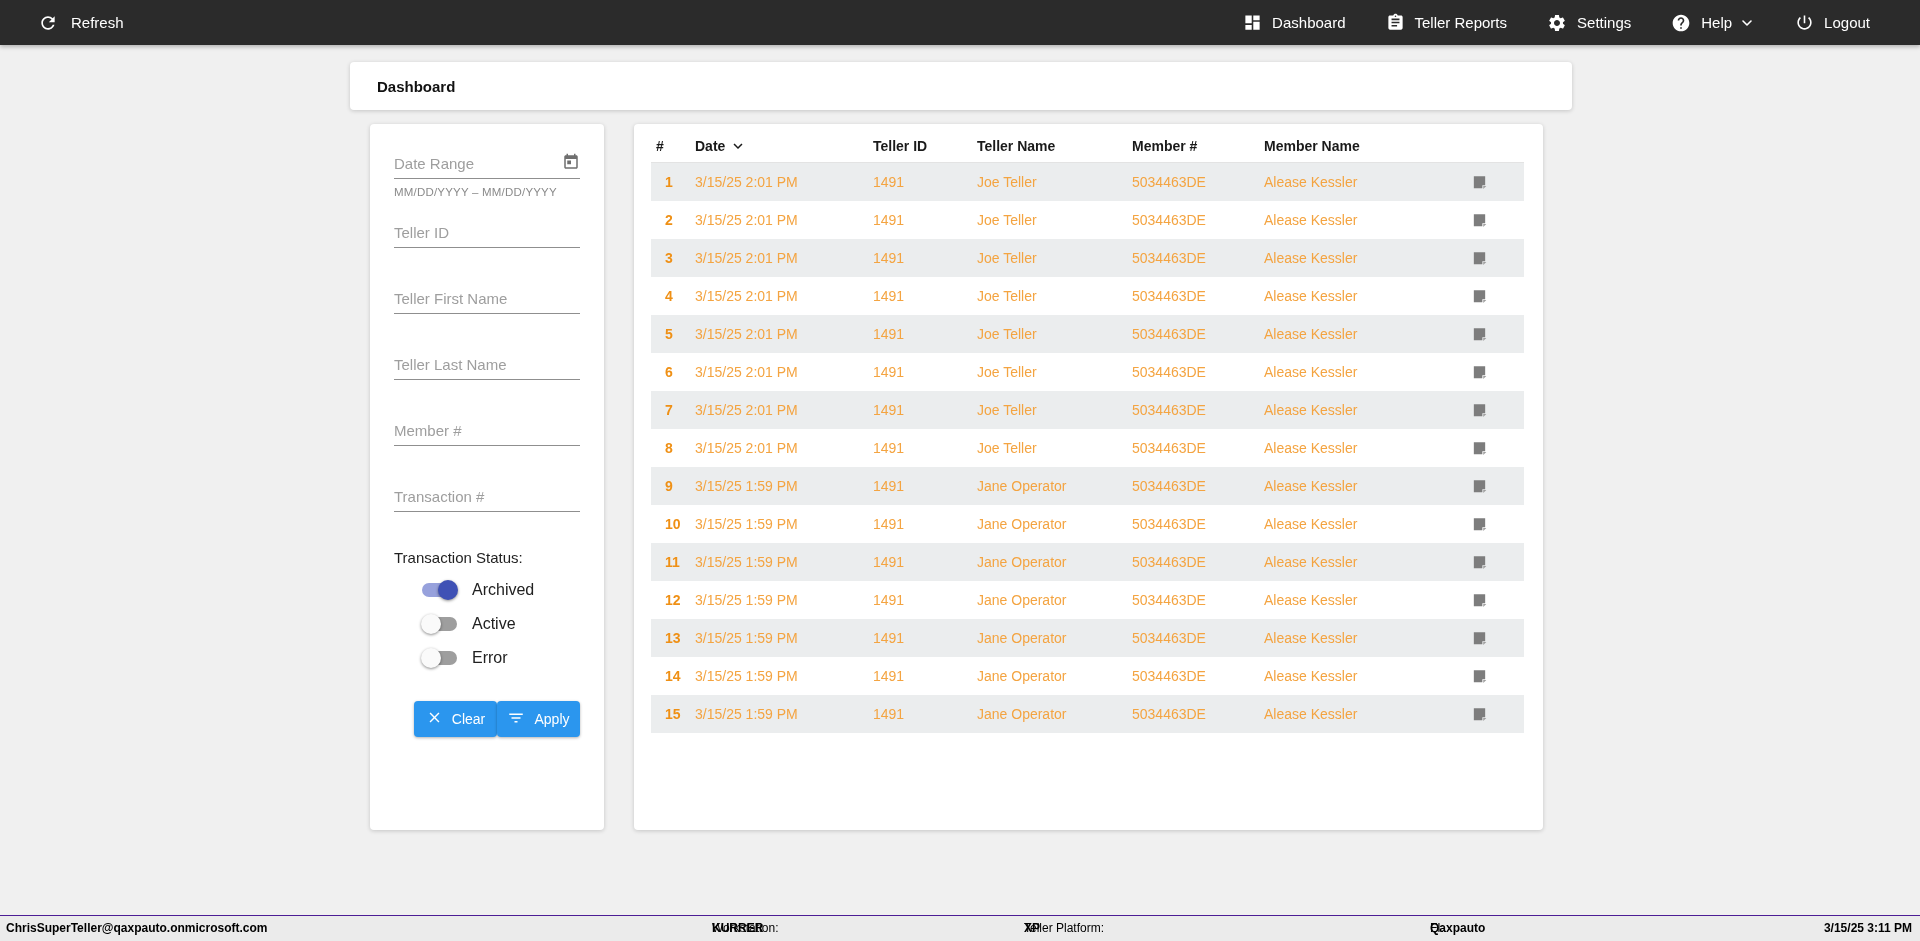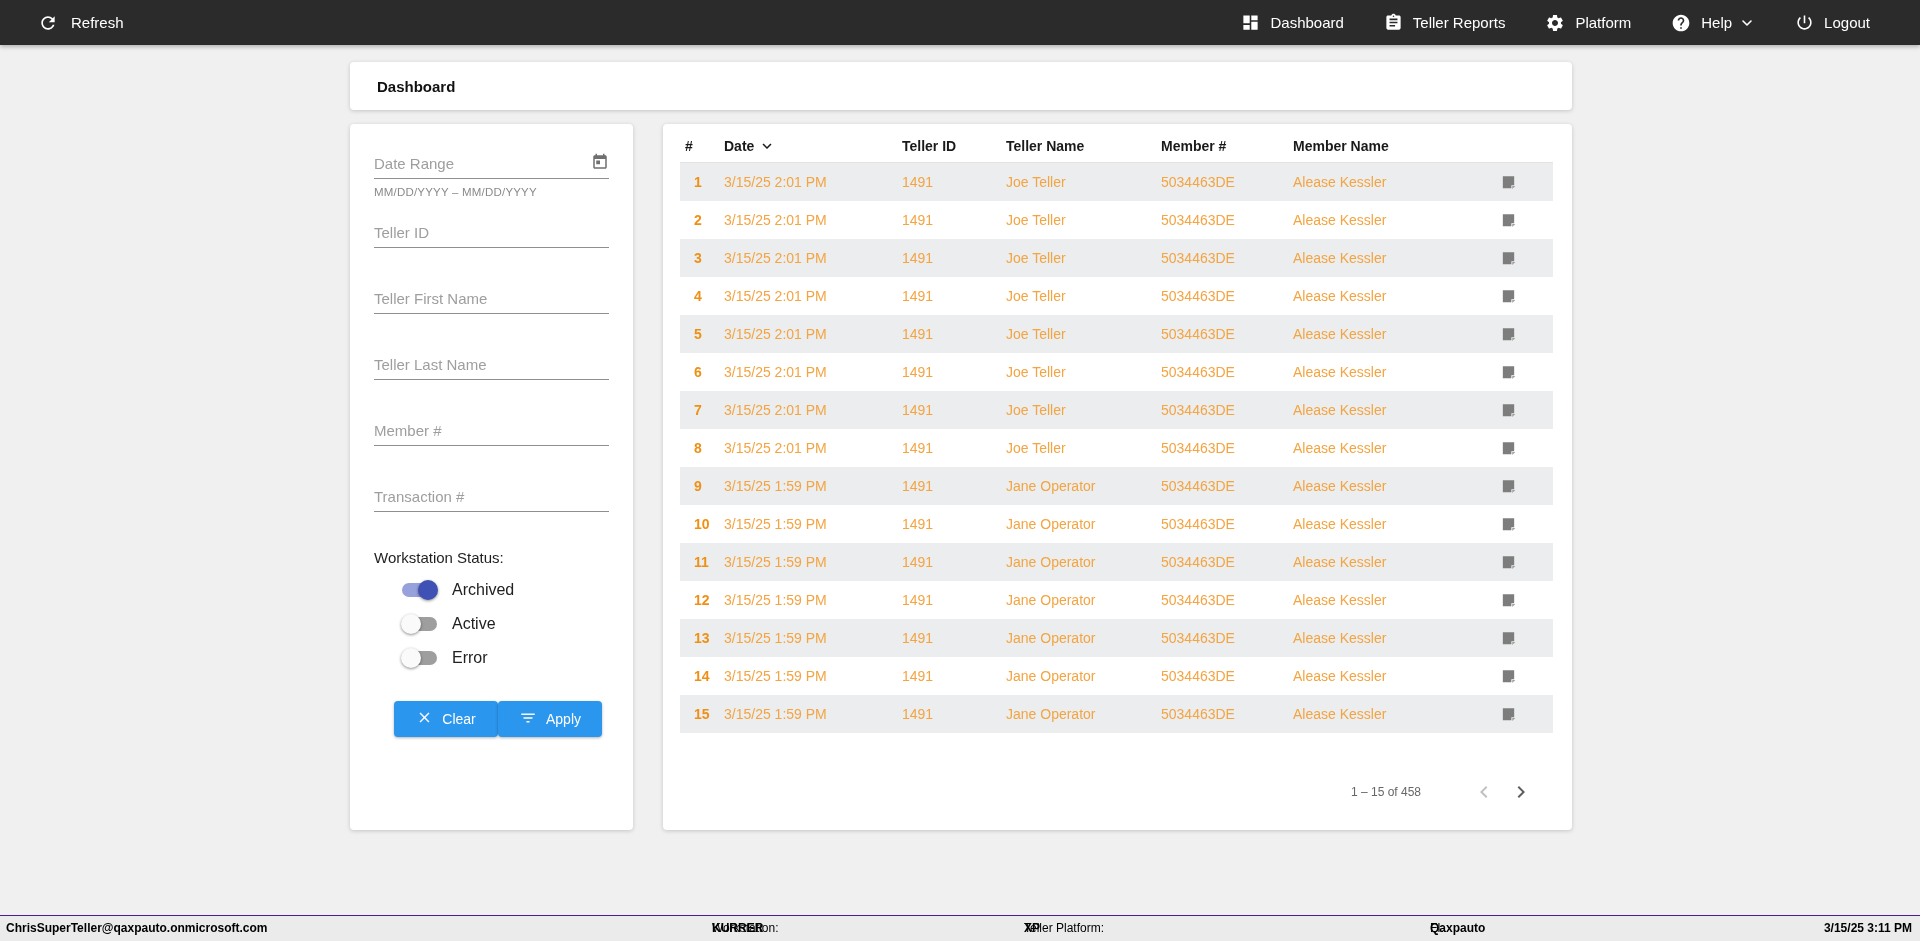--- a/index.html
+++ b/index.html
@@ -31,21 +31,21 @@
   }
   .page-title{font-size:15px;font-weight:bold;color:#111;}
   .alert-badge{
     display:flex;align-items:center;gap:11px;
     border:2px solid #f44336;color:#f44336;border-radius:6px;
     height:34px;padding:0 15px;font-size:14.5px;box-sizing:border-box;background:#fff;
   }
   .alert-badge .seg{white-space:pre;}
   .columns{display:flex;gap:30px;align-items:flex-start;}
   
-  .filter-card{width:283px;height:706px;box-sizing:border-box;padding:0 24px;}
+  .filter-card{width:234px;height:706px;box-sizing:border-box;padding:0 24px;margin-left:20px;}
   .field{position:relative;border-bottom:1px solid #8f8f8f;height:27px;margin-top:38px;}
   .field input{
     border:none;outline:none;background:transparent;width:100%;height:24px;
     font-size:15px;color:#444;padding:0;font-family:"Liberation Sans",sans-serif;
   }
   .field input::placeholder{color:#9e9e9e;opacity:1;}
   .field.first{margin-top:27px;}
   .field.second{margin-top:22px;}
   .cal-btn{position:absolute;right:0;top:2px;cursor:pointer;line-height:0;}
   .hint{font-size:11.5px;color:#8a8a8a;margin-top:7px;letter-spacing:.2px;}
@@ -131,21 +131,21 @@
           </svg>
       </span>
       <span>Teller Reports</span>
     </div>
     <div class="nav-item">
       <span>
         <svg width="20" height="20" viewBox="0 0 24 24" fill="#fff">
             <path d="M19.14 12.94c.04-.3.06-.61.06-.94 0-.32-.02-.64-.07-.94l2.03-1.58c.18-.14.23-.41.12-.61l-1.92-3.32c-.12-.22-.37-.29-.59-.22l-2.39.96c-.5-.38-1.03-.7-1.62-.94l-.36-2.54c-.04-.24-.24-.41-.48-.41h-3.84c-.24 0-.43.17-.47.41l-.36 2.54c-.59.24-1.13.57-1.62.94l-2.39-.96c-.22-.08-.47 0-.59.22L2.74 8.87c-.12.21-.08.47.12.61l2.03 1.58c-.05.3-.09.63-.09.94s.02.64.07.94l-2.03 1.58c-.18.14-.23.41-.12.61l1.92 3.32c.12.22.37.29.59.22l2.39-.96c.5.38 1.03.7 1.62.94l.36 2.54c.05.24.24.41.48.41h3.84c.24 0 .44-.17.47-.41l.36-2.54c.59-.24 1.13-.56 1.62-.94l2.39.96c.22.08.47 0 .59-.22l1.92-3.32c.12-.22.07-.47-.12-.61l-2.01-1.58zM12 15.6c-1.98 0-3.6-1.62-3.6-3.6s1.62-3.6 3.6-3.6 3.6 1.62 3.6 3.6-1.62 3.6-3.6 3.6z"></path>
           </svg>
       </span>
-      <span>Platform</span>
+      <span>Settings</span>
     </div>
     <div class="nav-item">
       <span>
         <svg width="20" height="20" viewBox="0 0 24 24" fill="#fff">
             <path d="M12 2C6.48 2 2 6.48 2 12s4.48 10 10 10 10-4.48 10-10S17.52 2 12 2zm1 17h-2v-2h2v2zm2.07-7.75l-.9.92C13.45 12.9 13 13.5 13 15h-2v-.5c0-1.1.45-2.1 1.17-2.83l1.24-1.26c.37-.36.59-.86.59-1.41 0-1.1-.9-2-2-2s-2 .9-2 2H8c0-2.21 1.79-4 4-4s4 1.79 4 4c0 .88-.36 1.68-.93 2.25z"></path>
           </svg>
       </span>
       <span>Help</span>
       <span class="chev">
         <svg width="16" height="16" viewBox="0 0 24 24" fill="none" stroke="#fff" stroke-width="2.4" stroke-linecap="round" stroke-linejoin="round">
@@ -193,21 +193,21 @@
       <div class="field">
         <input type="text" placeholder="Teller Last Name" style="">
       </div>
       <div class="field">
         <input type="text" placeholder="Member #" style="">
       </div>
       <div class="field">
         <input type="text" placeholder="Transaction #" style="">
       </div>
 
-      <div class="status-label">Workstation Status:</div>
+      <div class="status-label">Transaction Status:</div>
 
       <div class="toggle-row firstrow on">
         <span class="switch">
             <span class="track"></span>
             <span class="thumb"></span>
           </span>
         <span class="toggle-label">Archived</span>
       </div>
       <div class="toggle-row off">
         <span class="switch">
@@ -498,37 +498,20 @@
       <span class="note-btn">
         <svg width="17" height="17" viewBox="0 0 24 24">
                   <path fill="#7d7d7d" d="M4 3h16v13h-4v4H4z"></path>
                   <path fill="#9e9e9e" d="M17.3 21.3v-4.3h4.3z"></path>
                 </svg>
       </span>
     </div>
   </div>
         </div>
 
-      <div class="paginator">
-        <span class="pag-range">1 – 15 of 458</span>
-        <span class="pag-btn">
-          <span>
-            <svg width="24" height="24" viewBox="0 0 24 24" fill="#c1c1c1">
-                <path d="M15.41 7.41 14 6l-6 6 6 6 1.41-1.41L10.83 12z"></path>
-              </svg>
-          </span>
-        </span>
-        <span class="pag-btn">
-          <span>
-            <svg width="24" height="24" viewBox="0 0 24 24" fill="#5f5f5f">
-                <path d="M10 6 8.59 7.41 13.17 12l-4.58 4.59L10 18l6-6z"></path>
-              </svg>
-          </span>
-        </span>
-      </div>
     </div>
   </div>
 </div>
 
 <div class="statusbar">
   <span class="sb-user">ChrisSuperTeller@qaxpauto.onmicrosoft.com</span>
   <span class="sb-ws">
       <span>Workstation: </span>
       <span class="sb-val">KURRER</span>
     </span>

